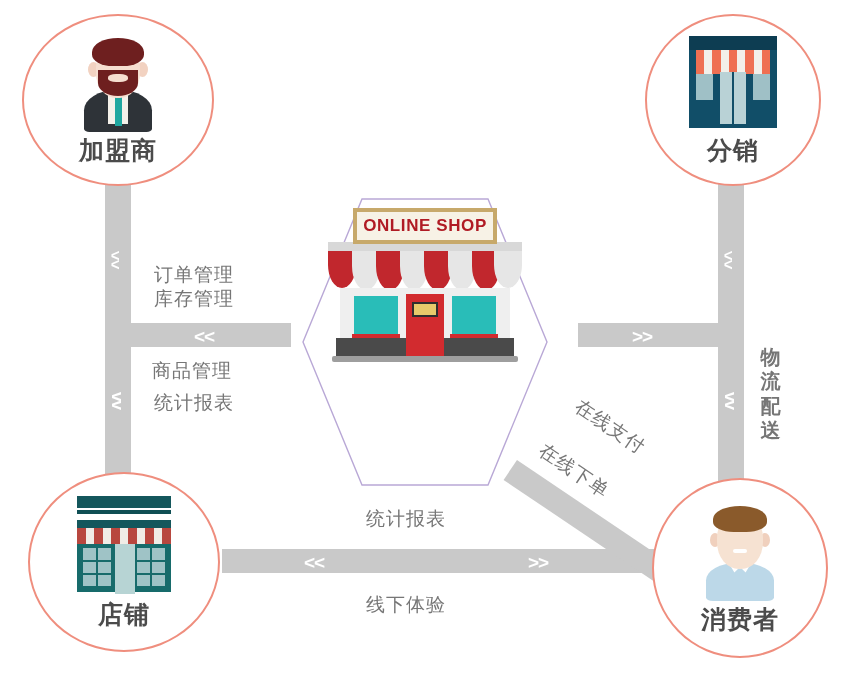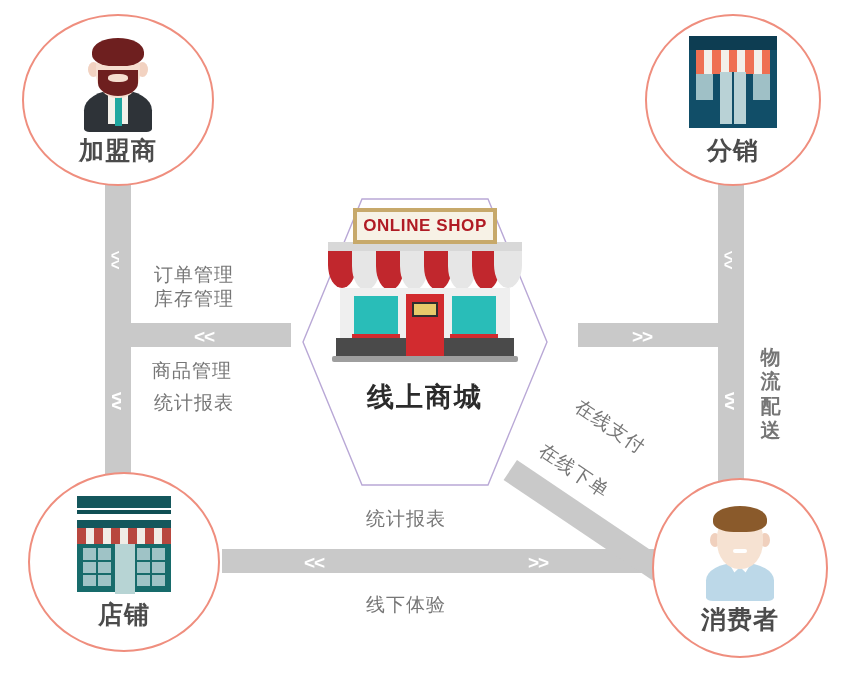--- a/index.html
+++ b/index.html
@@ -215,21 +215,20 @@
 
         <div class="door" style="left:78px;top:86px;width:38px;height:62px;"></div>
         <div class="openplate" style="left:84px;top:94px;width:26px;height:15px;"></div>
 
         <div class="base" style="left:8px;top:130px;width:178px;height:20px;"></div>
         <div class="door" style="left:78px;top:130px;width:38px;height:22px;"></div>
         <div style="position:absolute;left:4px;top:148px;width:186px;height:6px;background:#9e9e9e;border-radius:2px;"></div>
       </div>
 
       <div class="hex-title" style="position:absolute;left:0;top:184px;width:100%;">
-        <div>线上商城</div>
       </div>
     </div>
   </div>
 
   <div class="node" style="left:22px;top:14px;width:192px;height:172px;">
     <div class="node-art" style="width:92px;height:96px;">
       <div class="fm-body" style="left:12px;top:56px;width:68px;height:42px;"></div>
       <div class="fm-shirt" style="left:36px;top:56px;width:20px;height:34px;"></div>
       <div class="fm-tie" style="left:43px;top:58px;width:7px;height:34px;"></div>
       <div class="fm-ear" style="left:16px;top:28px;width:11px;height:15px;"></div>

